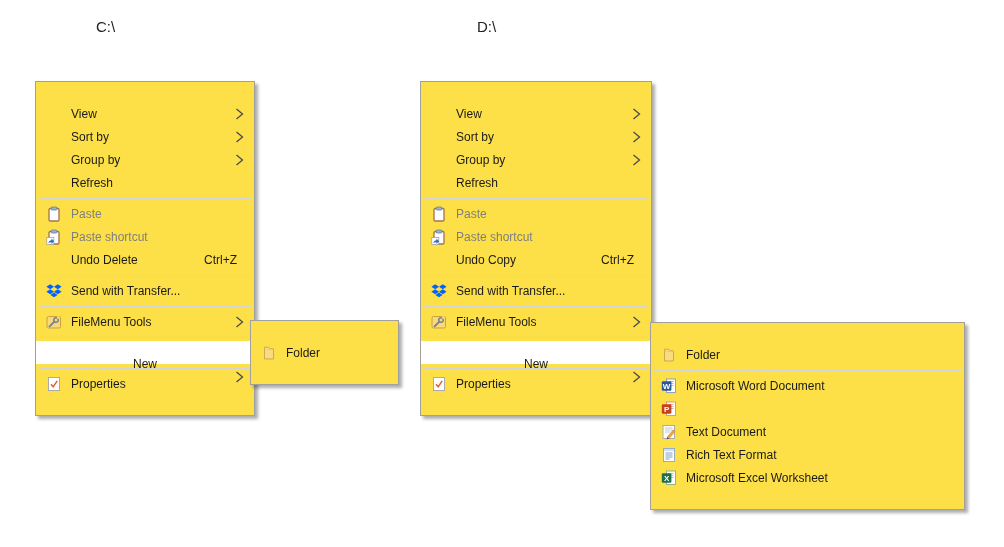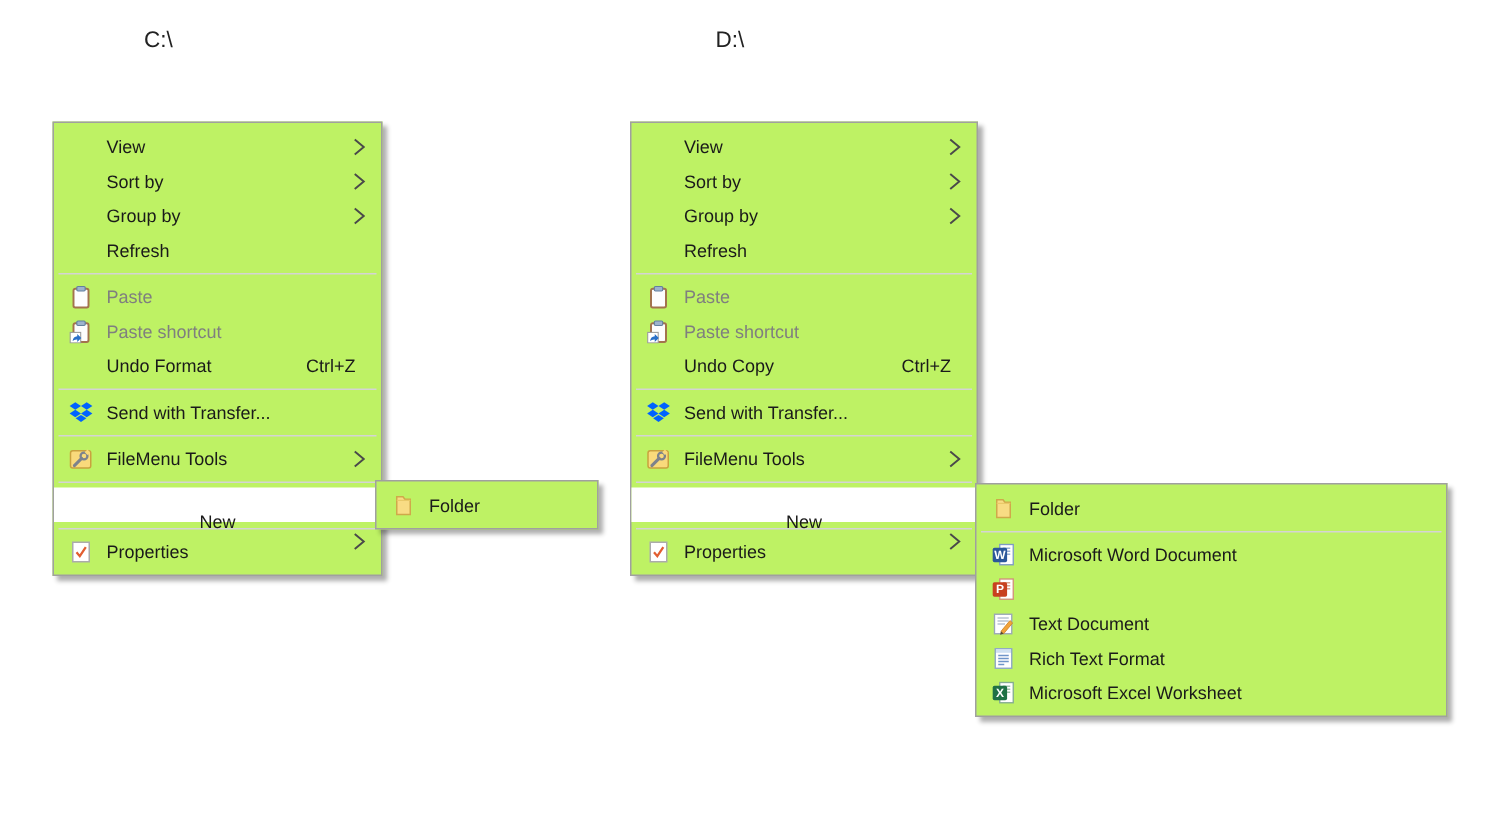--- a/index.html
+++ b/index.html
@@ -1,20 +1,20 @@
 <!DOCTYPE html>
 <html><head>
 <meta charset="utf-8">
 <style>
   html,body{margin:0;padding:0;background:#fff;}
   .canvas{position:relative;width:1004px;height:547px;background:#ffffff;overflow:hidden;
           font-family:"Liberation Sans", sans-serif;}
   .drive-label{position:absolute;font-size:15px;color:#222;}
-  .menu{position:absolute;background:#bef264;border:1px solid #a0a0a0;
-        box-shadow:3px 3px 3px rgba(0,0,0,0.32);padding:4px 0;z-index:1;}
+  .menu{position:absolute;background:#fde047;border:1px solid #a0a0a0;
+        box-shadow:3px 3px 3px rgba(0,0,0,0.32);padding:20px 0;z-index:1;}
   .menu.sub{z-index:2;}
   .menu-item{display:flex;align-items:center;height:23px;padding:0 10px;
              font-size:12px;color:#1a1a1a;cursor:default;white-space:nowrap;}
   .menu-item .ic{width:16px;height:16px;margin-right:9px;flex:0 0 16px;
                  display:flex;align-items:center;justify-content:center;}
   .menu-item .ic svg{display:block;}
   .menu-item .lbl{white-space:nowrap;}
   .menu-item .right{margin-left:auto;display:flex;align-items:flex-end;}
   .menu-item.disabled .lbl{color:#7f7f7f;}
   .menu-item.highlighted{background:#ffffff;flex-direction:column;}
@@ -86,21 +86,21 @@
             <rect x="5.2" y="1" width="5.6" height="3" rx="0.8" fill="#9db3cd" stroke="#63809f" stroke-width="0.8"></rect>
             <rect x="0.8" y="8.6" width="7" height="7" fill="#fff" stroke="#9a9a9a" stroke-width="0.7"></rect>
             <path d="M2.4 14.3 q0.4 -2.9 3.1 -3.1 V9.6 l2.7 2.7 -2.7 2.7 v-1.7 q-2.1 -0.1 -3.1 1 z" fill="#2a70c8"></path>
           </svg>
         </span>
         <span class="lbl">Paste shortcut</span>
         <span class="right"></span>
       </div>
       <div class="menu-item">
         <span class="ic"></span>
-        <span class="lbl">Undo Format</span>
+        <span class="lbl">Undo Delete</span>
         <span class="right">
           <span class="shortcut">Ctrl+Z</span>
         </span>
       </div>
       <div class="separator"></div>
       <div class="menu-item">
         <span class="ic">
           <svg width="16" height="16" viewBox="0 0 16 16" fill="#0062ff">
             <path d="M4.2 1.2 L8 3.7 4.2 6.2 0.4 3.7 Z"></path>
             <path d="M11.8 1.2 L15.6 3.7 11.8 6.2 8 3.7 Z"></path>

